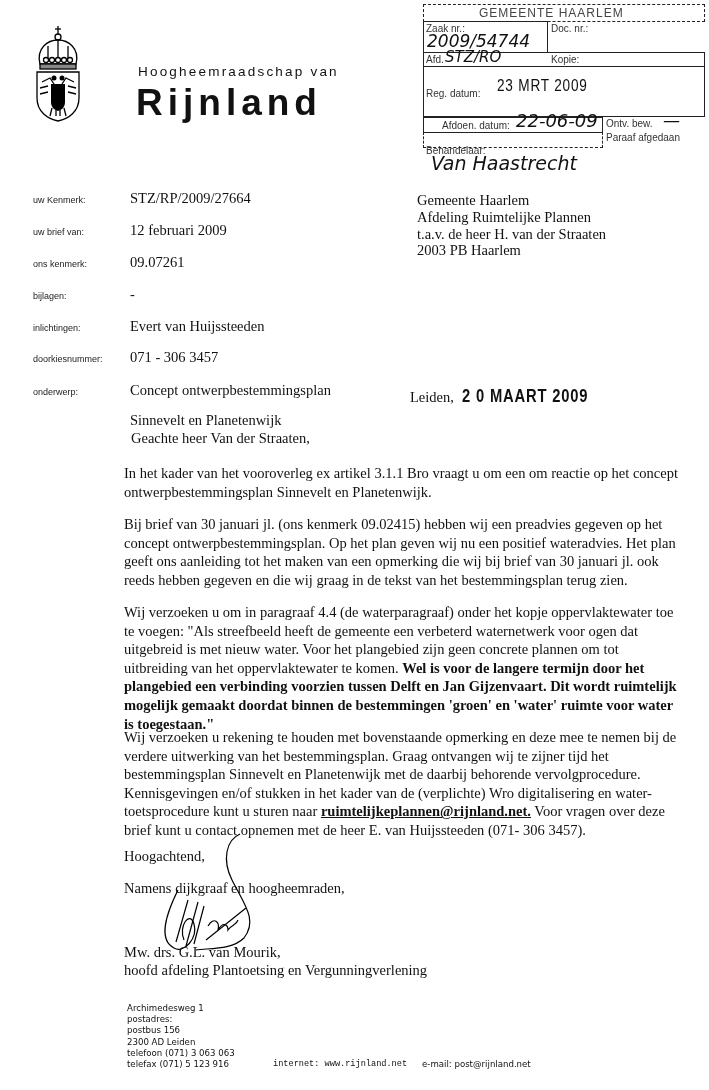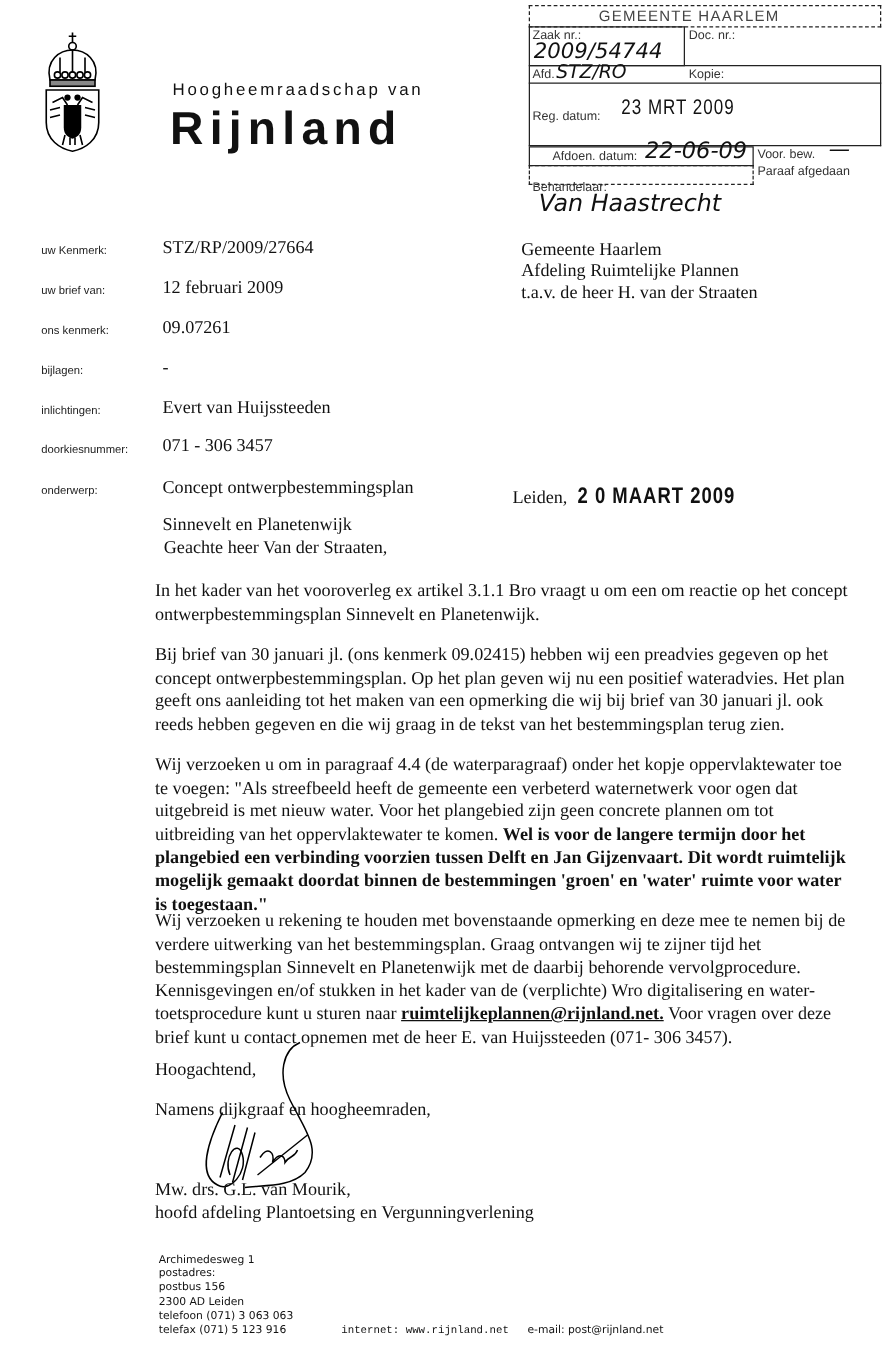--- a/index.html
+++ b/index.html
@@ -91,21 +91,21 @@
   <div class="hand" style="left:22px;top:44px;font-size:15px;">STZ/RO</div>
   <div class="lbl" style="left:128px;top:50px;">Kopie:</div>
 
   <div class="box" style="left:0;top:62px;width:280px;height:50px;border-top:none;"></div>
   <div class="lbl" style="left:3px;top:84px;">Reg. datum:</div>
   <div class="stampdate" style="left:74px;top:72px;">23 MRT 2009</div>
 
   <div class="box" style="left:0;top:113px;width:178px;height:14px;"></div>
   <div class="lbl" style="left:3px;top:116px;margin-left:16px;">Afdoen. datum:</div>
   <div class="hand" style="left:93px;top:106px;font-size:18px;">22-06-09</div>
-  <div class="lbl" style="left:183px;top:114px;">Voor. bew.</div>
+  <div class="lbl" style="left:183px;top:114px;">Ontv. bew.</div>
   <div class="hand" style="left:240px;top:106px;">—</div>
   <div class="lbl" style="left:183px;top:128px;">Paraaf afgedaan</div>
 
   <div class="box" style="left:0;top:128px;width:178px;height:14px;border-style:dashed;"></div>
   <div class="lbl" style="left:3px;top:141px;">Behandelaar:</div>
   <div class="hand" style="left:8px;top:148px;font-size:19px;">Van Haastrecht</div>
 </div>
 
 <div class="meta-label" style="top:195px;">uw Kenmerk:</div>
 <div class="meta-value" style="top:189px;">STZ/RP/2009/27664</div>
@@ -126,20 +126,21 @@
 <div class="meta-value" style="top:348px;">071 - 306 3457</div>
 
 <div class="meta-label" style="top:387px;">onderwerp:</div>
 <div class="meta-value" style="top:381px;">Concept ontwerpbestemmingsplan</div>
 <div class="meta-value" style="top:398px;margin-top:13px;">Sinnevelt en Planetenwijk</div>
 
 <div id="recipient" class="abs serif">
   <div>Gemeente Haarlem</div>
   <div>Afdeling Ruimtelijke Plannen</div>
   <div>t.a.v. de heer H. van der Straaten</div>
+  <div>2003 PB  Haarlem</div>
 </div>
 
 <div id="place-date" class="abs serif">
   <span>Leiden,</span>
   <span class="stamp-date">2 0 MAART 2009</span>
 </div>
 
 <div id="salutation" class="abs serif">Geachte heer Van der Straaten,</div>
 
 <div class="para" style="top:464px;">In het kader van het vooroverleg ex artikel 3.1.1 Bro vraagt u om een om reactie op het concept ontwerpbestemmingsplan Sinnevelt en Planetenwijk.</div>

